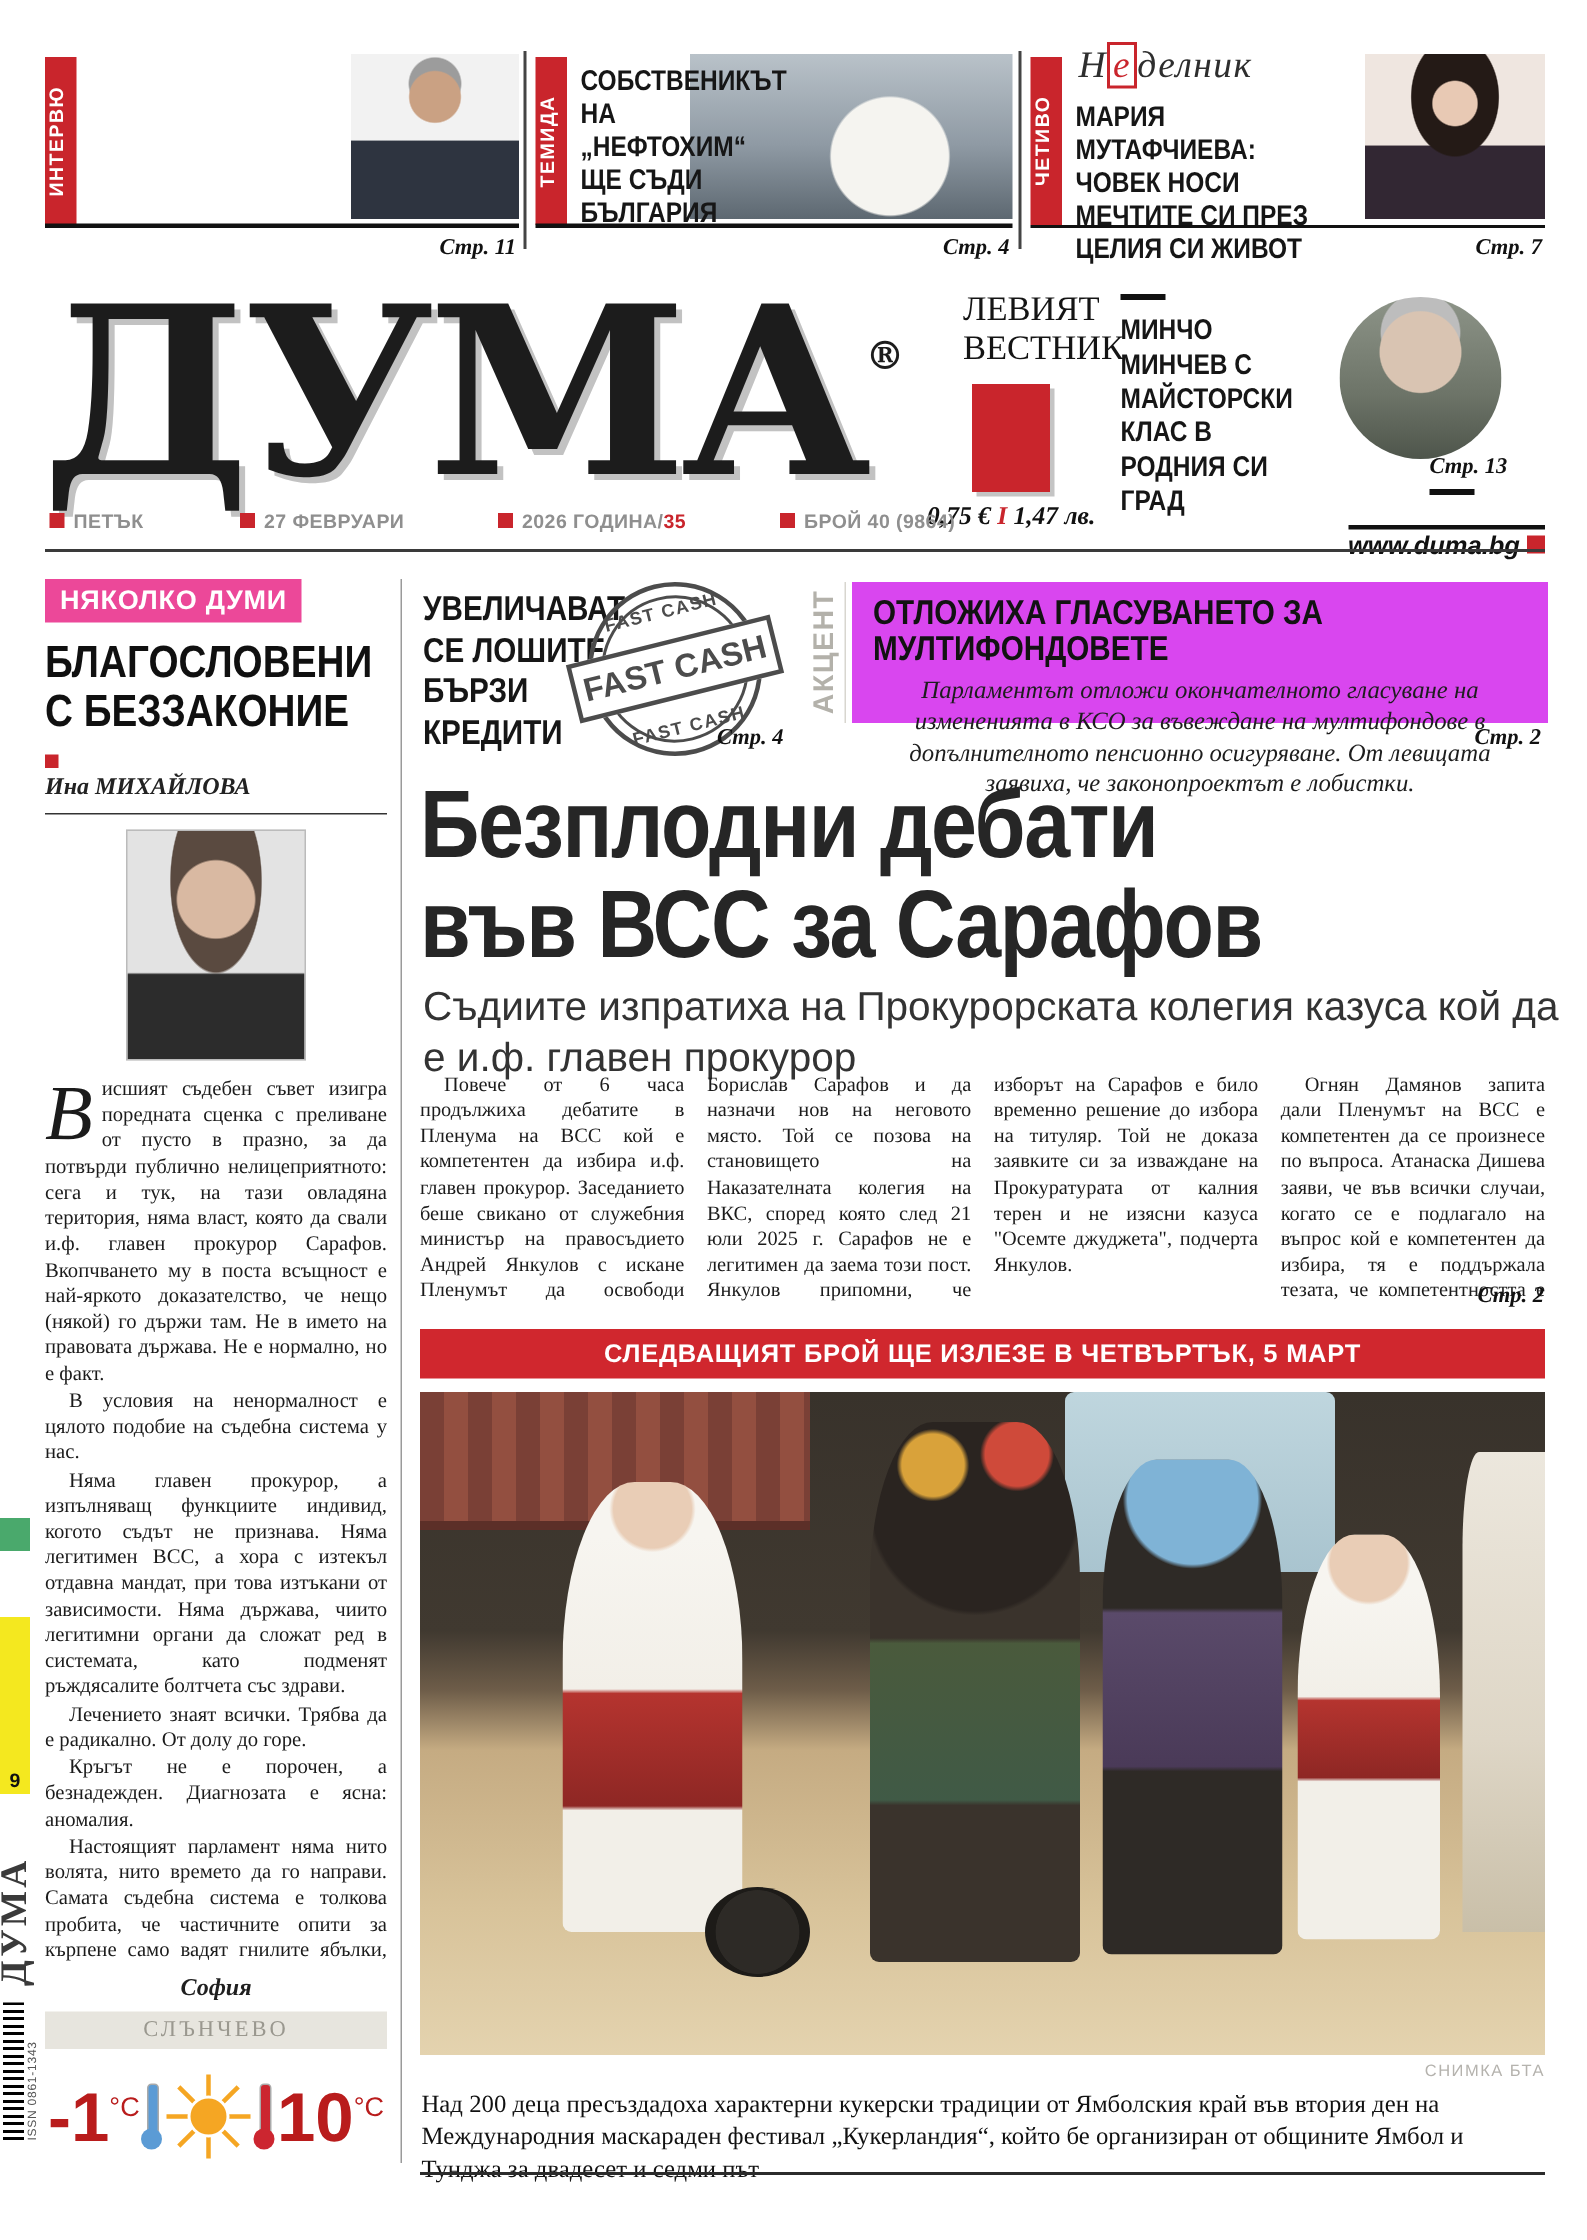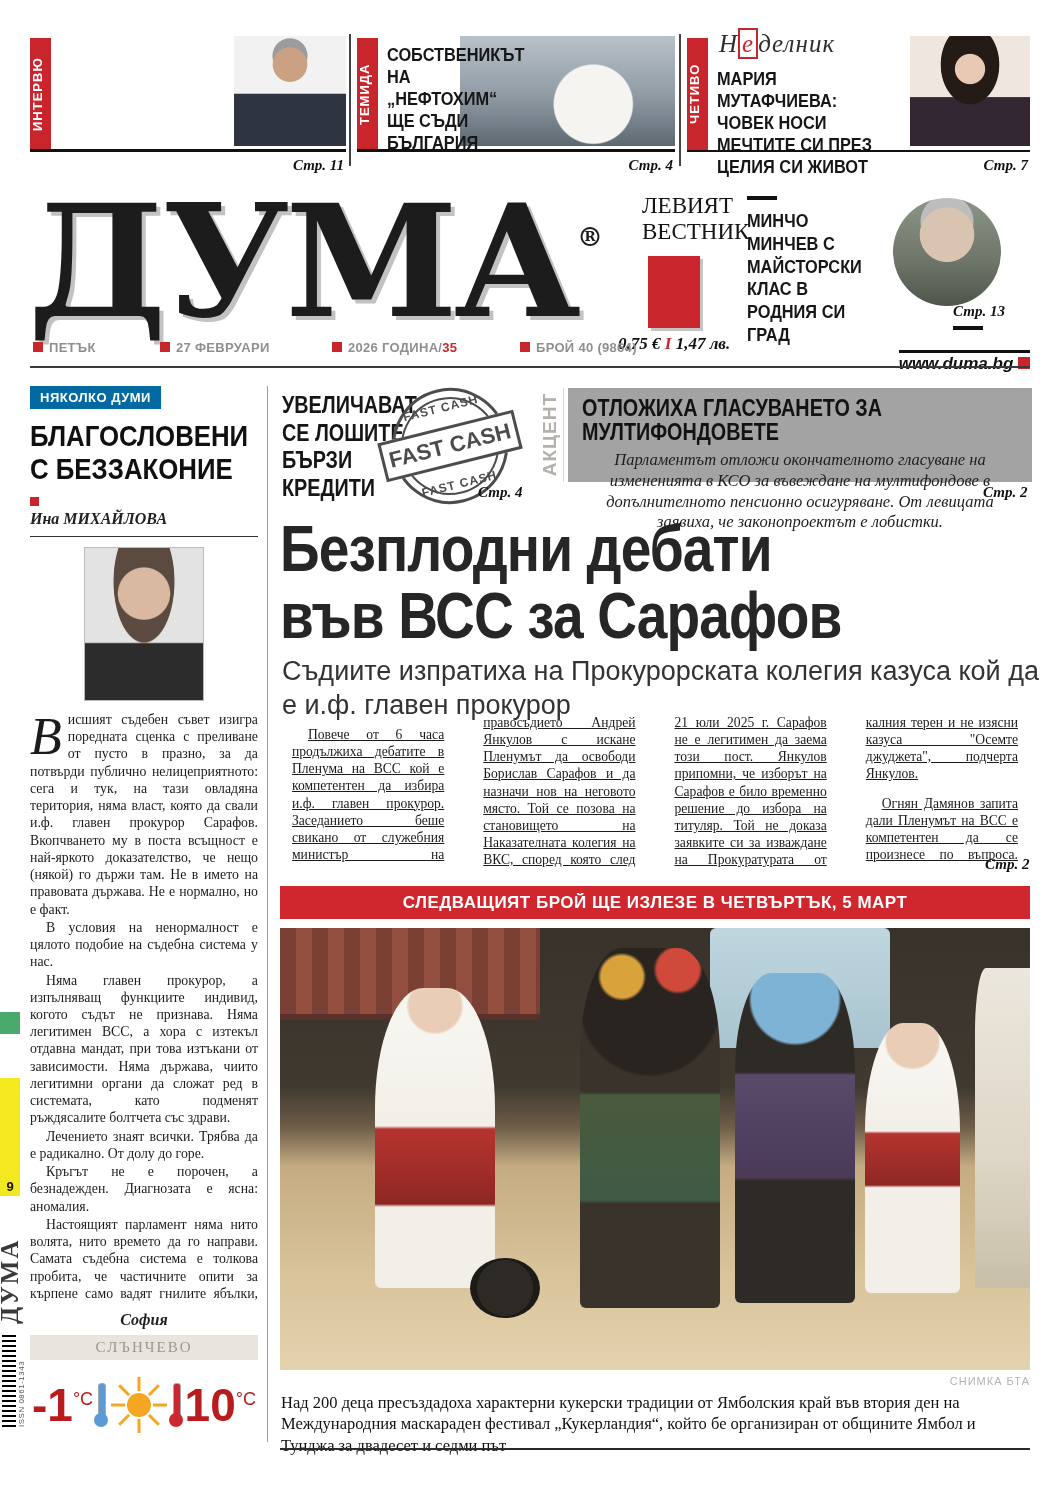--- a/index.html
+++ b/index.html
@@ -29,21 +29,21 @@
   .circphoto{border-radius:50%;}
   .site{font-weight:bold;font-style:italic;font-size:17px;color:#111;border-top:3px solid #111;padding-top:1px;}
   
   .dl{font-size:13px;font-weight:bold;color:#8f8f8f;letter-spacing:.3px;}
   .dl .sq{display:inline-block;width:10px;height:10px;background:#c9252c;margin-right:6px;}
   .dl .num{color:#c9252c;}
   .price{font-family:"Liberation Serif",serif;font-weight:bold;font-style:italic;font-size:17px;color:#111;}
   .price .sep{color:#c9252c;}
   .toprule{height:2px;background:#3a3a3a;}
   
-  .kicker{background:#0369a1;color:#fff;font-weight:bold;font-size:13px;padding:4px 10px;display:inline-block;letter-spacing:.5px;}
+  .kicker{background:#ec4899;color:#fff;font-weight:bold;font-size:18px;padding:4px 10px;display:inline-block;letter-spacing:.5px;}
   .op-title{font-weight:bold;font-size:30px;line-height:1.1;color:#101010;}
   .author{font-family:"Liberation Serif",serif;font-style:italic;font-weight:bold;font-size:16px;color:#222;}
   .op-body{font-family:"Liberation Serif",serif;font-size:13.8px;line-height:1.25;text-align:justify;color:#1b1b1b;}
   .op-body p{margin:0 0 1px 0;text-indent:16px;}
   .op-body p:first-child{text-indent:0;}
   .dropcap{float:left;font-family:"Liberation Serif",serif;font-style:italic;font-size:52px;line-height:.85;padding:4px 6px 0 0;}
   .city{font-family:"Liberation Serif",serif;font-style:italic;font-weight:bold;font-size:16px;text-align:center;}
   .cond-band{background:#e7e5de;color:#9a988f;text-align:center;font-size:15px;letter-spacing:2px;padding:4px 0;}
   .temp{font-size:46px;color:#b91c1c;font-weight:bold;text-align:right;}
   .temp sup{font-size:18px;font-weight:normal;}
@@ -58,29 +58,29 @@
   
   .fc-title{font-weight:bold;font-size:23px;line-height:1.2;color:#161616;}
   .stamp{position:absolute;width:116px;height:116px;transform:rotate(-14deg);color:#4c4c4c;}
   .stamp .oc{position:absolute;inset:0;border:3px solid #4c4c4c;border-radius:50%;}
   .stamp .ic{position:absolute;inset:9px;border:2px solid #4c4c4c;border-radius:50%;}
   .stamp .band{position:absolute;left:-12px;right:-12px;top:50%;height:34px;transform:translateY(-50%);
     border:3px solid #4c4c4c;background:#fff;display:flex;align-items:center;justify-content:center;
     font-weight:bold;font-size:22px;white-space:nowrap;}
   .stamp .arc{position:absolute;width:100%;text-align:center;font-weight:bold;font-size:12px;letter-spacing:1px;}
   .accent-label{writing-mode:vertical-rl;transform:rotate(180deg);color:#b3b1aa;font-weight:bold;font-size:19px;letter-spacing:1px;text-align:center;}
-  .accent-box{background:#a3a3a3;padding:8px 14px 6px 14px;}
+  .accent-box{background:#d946ef;padding:8px 14px 6px 14px;}
   .accent-h{font-weight:bold;font-size:23px;color:#121212;line-height:1.05;}
   .accent-t{font-family:"Liberation Serif",serif;font-style:italic;font-size:16.5px;line-height:1.25;color:#1d1d1d;margin-top:6px;text-align:center;}
   
   .lead-h{font-weight:bold;font-size:64px;line-height:1.04;color:#262626;letter-spacing:-1px;}
   .lead-sub{font-size:27px;line-height:1.25;color:#333;font-weight:normal;}
   .article{column-count:4;column-gap:15px;font-family:"Liberation Serif",serif;font-size:13.6px;line-height:1.26;
     text-align:justify;color:#1b1b1b;height:166px;overflow:hidden;}
-  .article p{margin:12px;text-indent:16px;text-decoration:underline;}
+  .article p{margin:0;text-indent:16px;}
   .banner{background:#d0272e;color:#fff;font-weight:bold;font-size:17px;text-align:center;letter-spacing:.5px;
     display:flex;align-items:center;justify-content:center;}
   
   .photo{background:
     linear-gradient(180deg,#38322b 0%,#403930 36%,#6e5d49 45%,#c5ab82 54%,#d8c39a 78%,#e4d3af 100%);
     overflow:hidden;}
   .roof{position:absolute;left:0;top:0;width:260px;height:86px;
     background:repeating-linear-gradient(90deg,#7a4036 0 16px,#934f40 16px 32px);
     border-bottom:6px solid #5c2f28;}
   .board{position:absolute;border-radius:6px;}

